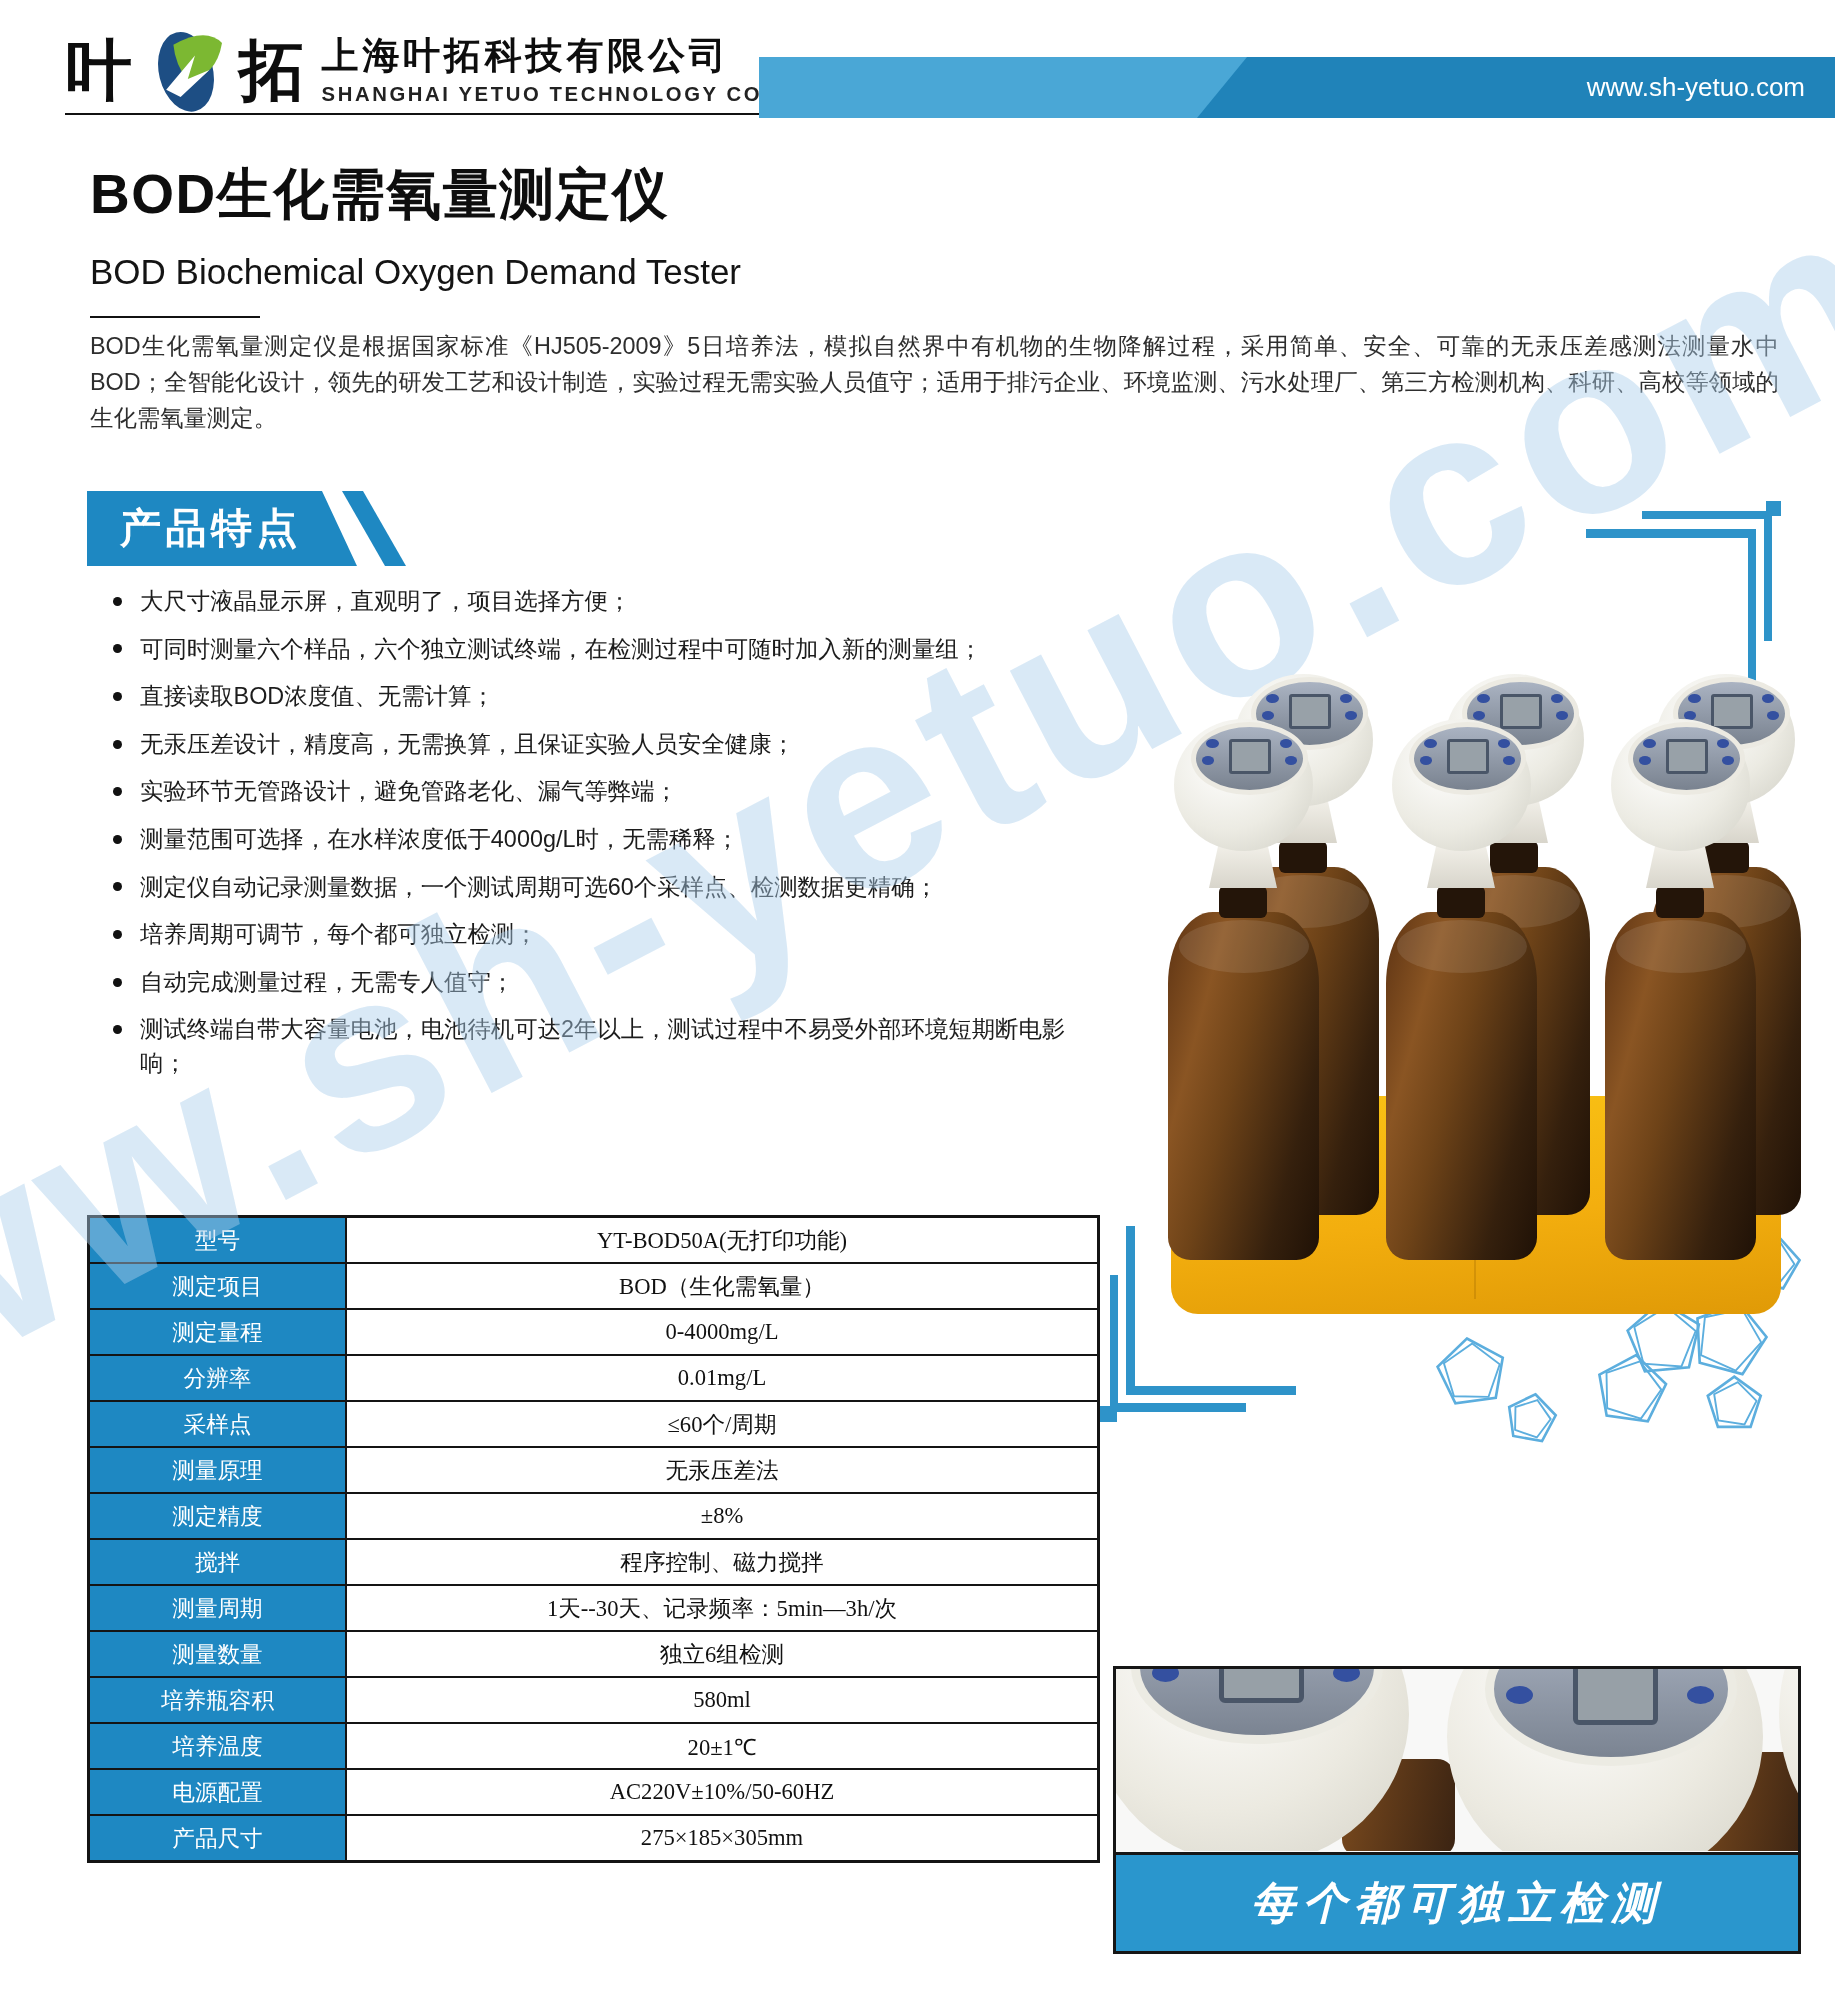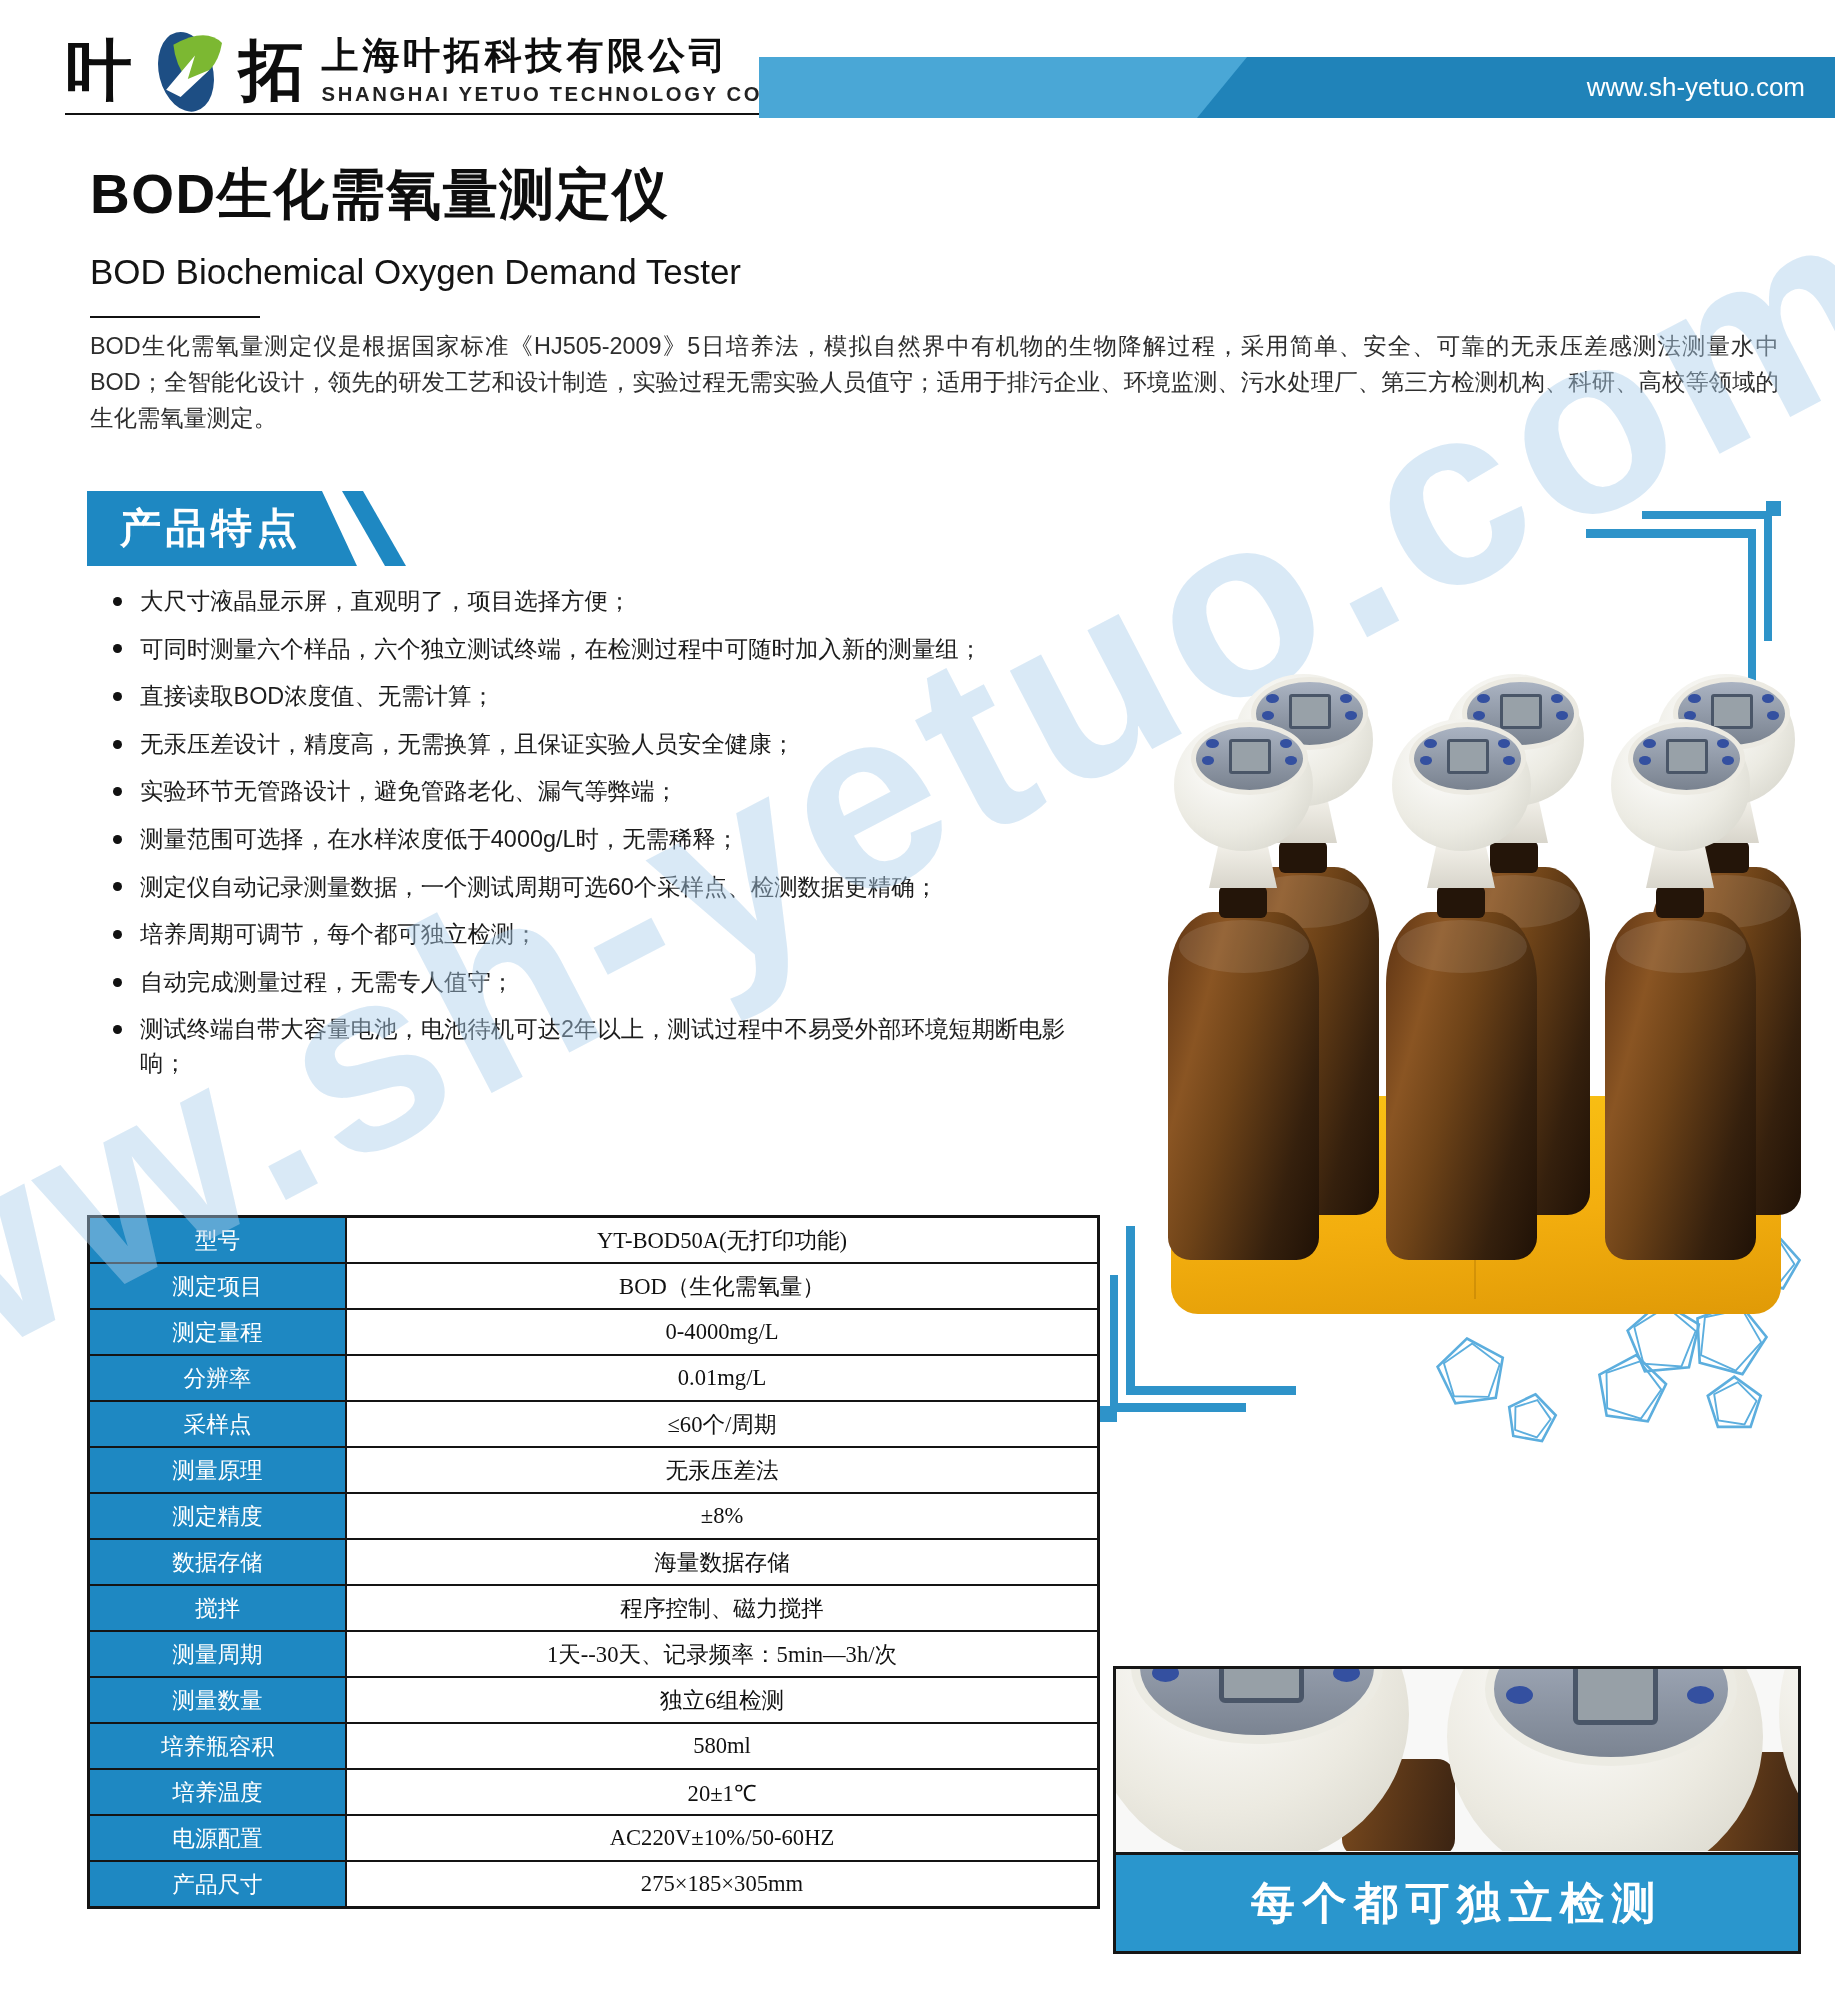--- a/index.html
+++ b/index.html
@@ -88,21 +88,21 @@
   
   .detail-frame{position:absolute;left:1113px;top:1666px;width:688px;height:288px;
      border:3px solid #161616;background:#fbfbfb;z-index:10;box-sizing:border-box;overflow:hidden;}
   .detail-img{position:absolute;left:0;top:0;width:100%;height:182px;overflow:hidden;background:#f8f8f7;}
   .big-head{position:absolute;border-radius:50%;background:radial-gradient(circle at 40% 30%,#ffffff,#eceae1 55%,#d4d2c7);}
   .big-panel{position:absolute;border-radius:50%;background:linear-gradient(#a9b2c1,#7b8492);border:9px solid #ecebe3;}
   .big-screen{position:absolute;background:#97a0a7;border:5.3px solid #4a5668;border-radius:6px;}
   .bdot{position:absolute;border-radius:50%;background:#3450a0;}
   .amber-hint{position:absolute;background:linear-gradient(100deg,#7a4a1e,#3a2312);border-radius:18px;}
   .caption-strip{position:absolute;left:0;bottom:0;width:100%;height:99px;background:#2a96cd;
-     border-top:3px solid #161616;box-sizing:border-box;}
+     border-top:3px solid #161616;box-sizing:border-box;font-style:italic;}
   .caption-text{width:100%;text-align:center;line-height:95px;color:#ffffff;font-size:44px;
      font-weight:800;letter-spacing:7.5px;}
 </style>
 </head>
 <body>
 
 <div class="page">
 
   <div class="watermark">www.sh-yetuo.com</div>
 
@@ -174,24 +174,20 @@
           <td class="spec-label">采样点</td>
           <td class="spec-value">≤60个/周期</td>
         </tr>
       <tr>
           <td class="spec-label">测量原理</td>
           <td class="spec-value">无汞压差法</td>
         </tr>
       <tr>
           <td class="spec-label">测定精度</td>
           <td class="spec-value">±8%</td>
-        </tr>
-      <tr>
-          <td class="spec-label">数据存储</td>
-          <td class="spec-value">海量数据存储</td>
         </tr>
       <tr>
           <td class="spec-label">搅拌</td>
           <td class="spec-value">程序控制、磁力搅拌</td>
         </tr>
       <tr>
           <td class="spec-label">测量周期</td>
           <td class="spec-value">1天--30天、记录频率：5min—3h/次</td>
         </tr>
       <tr>

